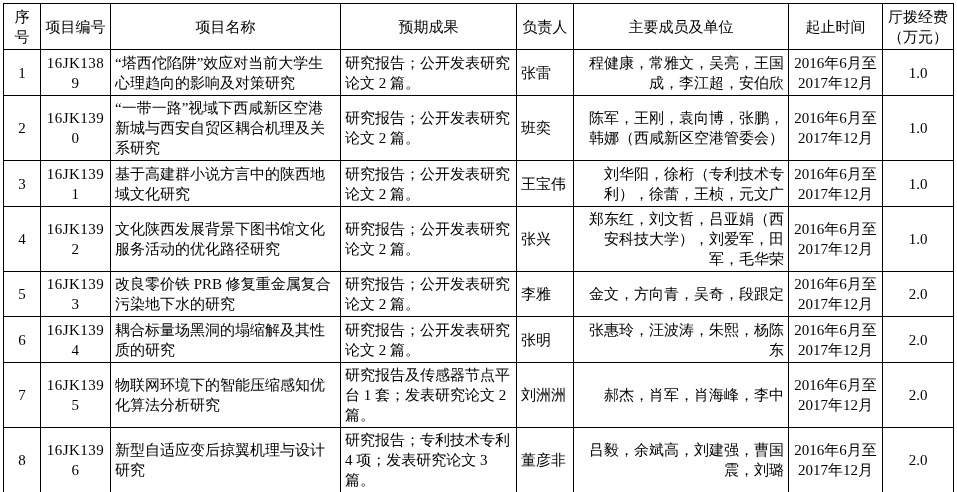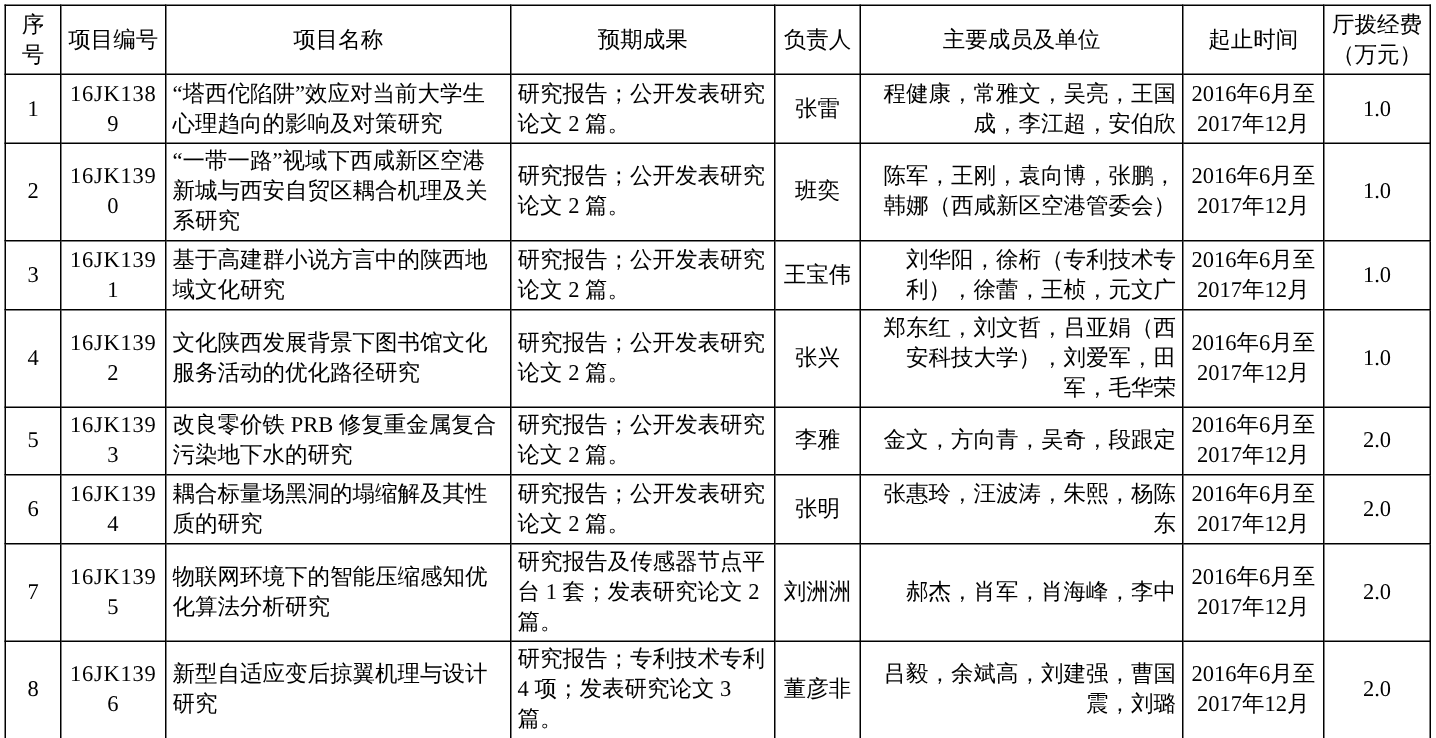--- a/index.html
+++ b/index.html
@@ -31,21 +31,21 @@
     font-weight: normal;
     word-break: break-all;
     overflow: hidden;
     padding: 2px 4px;
   }
   th.hdr { text-align: center; padding: 2px 2px; }
   td.c-no     { text-align: center; font-size: 14px; }
   td.c-code   { text-align: center; font-size: 14px; letter-spacing: 0.5px; margin-top: 11px; }
   td.c-name   { text-align: left; padding: 2px 7px; margin-left: 16px; }
   td.c-result { text-align: left; padding: 2px 6px; margin-top: 48px; }
-  td.c-leader { text-align: center; }
+  td.c-leader { text-align: left; }
   td.c-members{ text-align: right; padding: 2px 7px; }
   td.c-time   { text-align: center; font-size: 14px; padding: 2px 2px; }
   td.c-fund   { text-align: center; font-size: 14px; }
   .two-line div { text-align: center; }
 </style>
 </head>
 <body>
 
 <table class="projects">
   <colgroup>

